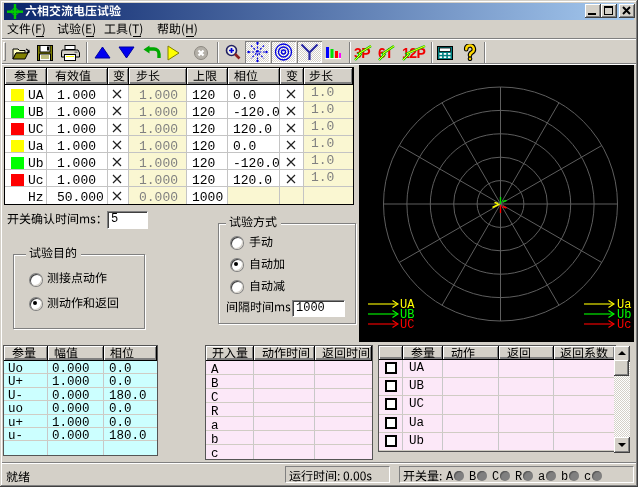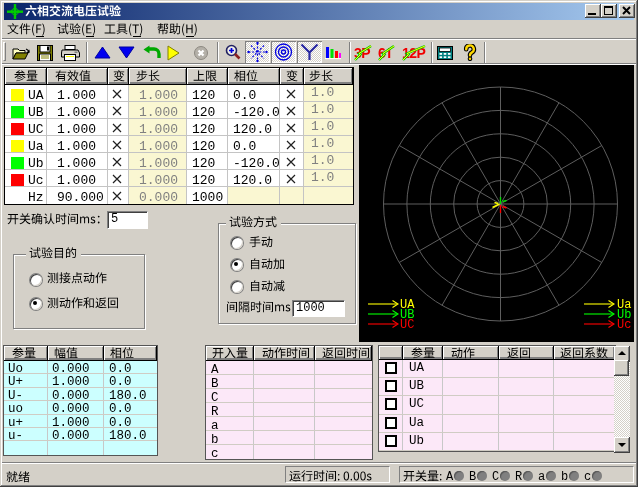--- a/index.html
+++ b/index.html
@@ -388,21 +388,21 @@
 <div class="abs mono" style="left:139px;top:173px;color:#808080">1.000</div>
 <div class="abs mono" style="left:192px;top:173px">120</div>
 <div class="abs mono" style="left:233px;top:173px">120.0</div>
 <div class="abs" style="left:286px;top:174px">
     <svg width="10" height="10" viewBox="0 0 10 10">
       <path d="M1 1l8 8M9 1l-8 8" stroke="#202020" stroke-width="1.2"></path>
     </svg>
   </div>
 <div class="abs mono" style="left:311px;top:170px;color:#808080">1.0</div>
 <div class="abs mono" style="left:28px;top:190px">Hz</div>
-<div class="abs mono" style="left:57px;top:190px">90.000</div>
+<div class="abs mono" style="left:57px;top:190px">50.000</div>
 <div class="abs" style="left:112px;top:191px">
     <svg width="10" height="10" viewBox="0 0 10 10">
       <path d="M1 1l8 8M9 1l-8 8" stroke="#202020" stroke-width="1.2"></path>
     </svg>
   </div>
 <div class="abs mono" style="left:139px;top:190px;color:#808080">0.000</div>
 <div class="abs mono" style="left:192px;top:190px">1000</div>
 <div class="abs" style="left:359px;top:65px;width:275px;height:277px;background:#000">
 <svg width="275" height="277" viewBox="0 0 275 277">
 <g fill="none" stroke="#5E5E5E" stroke-width="1">

